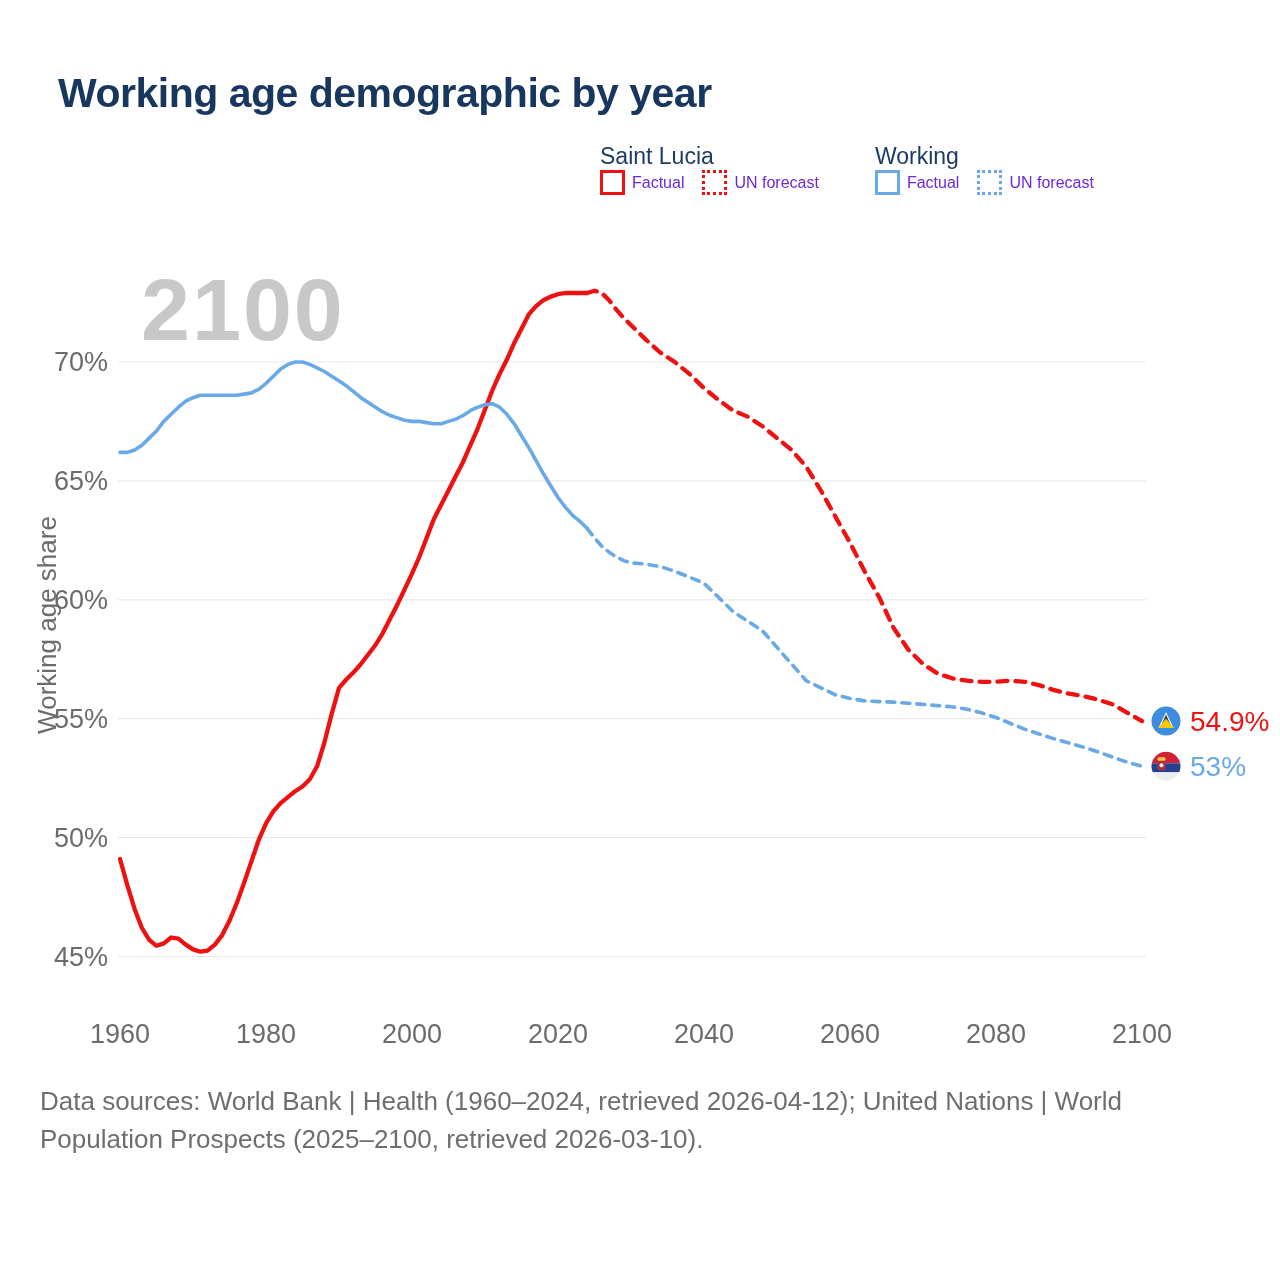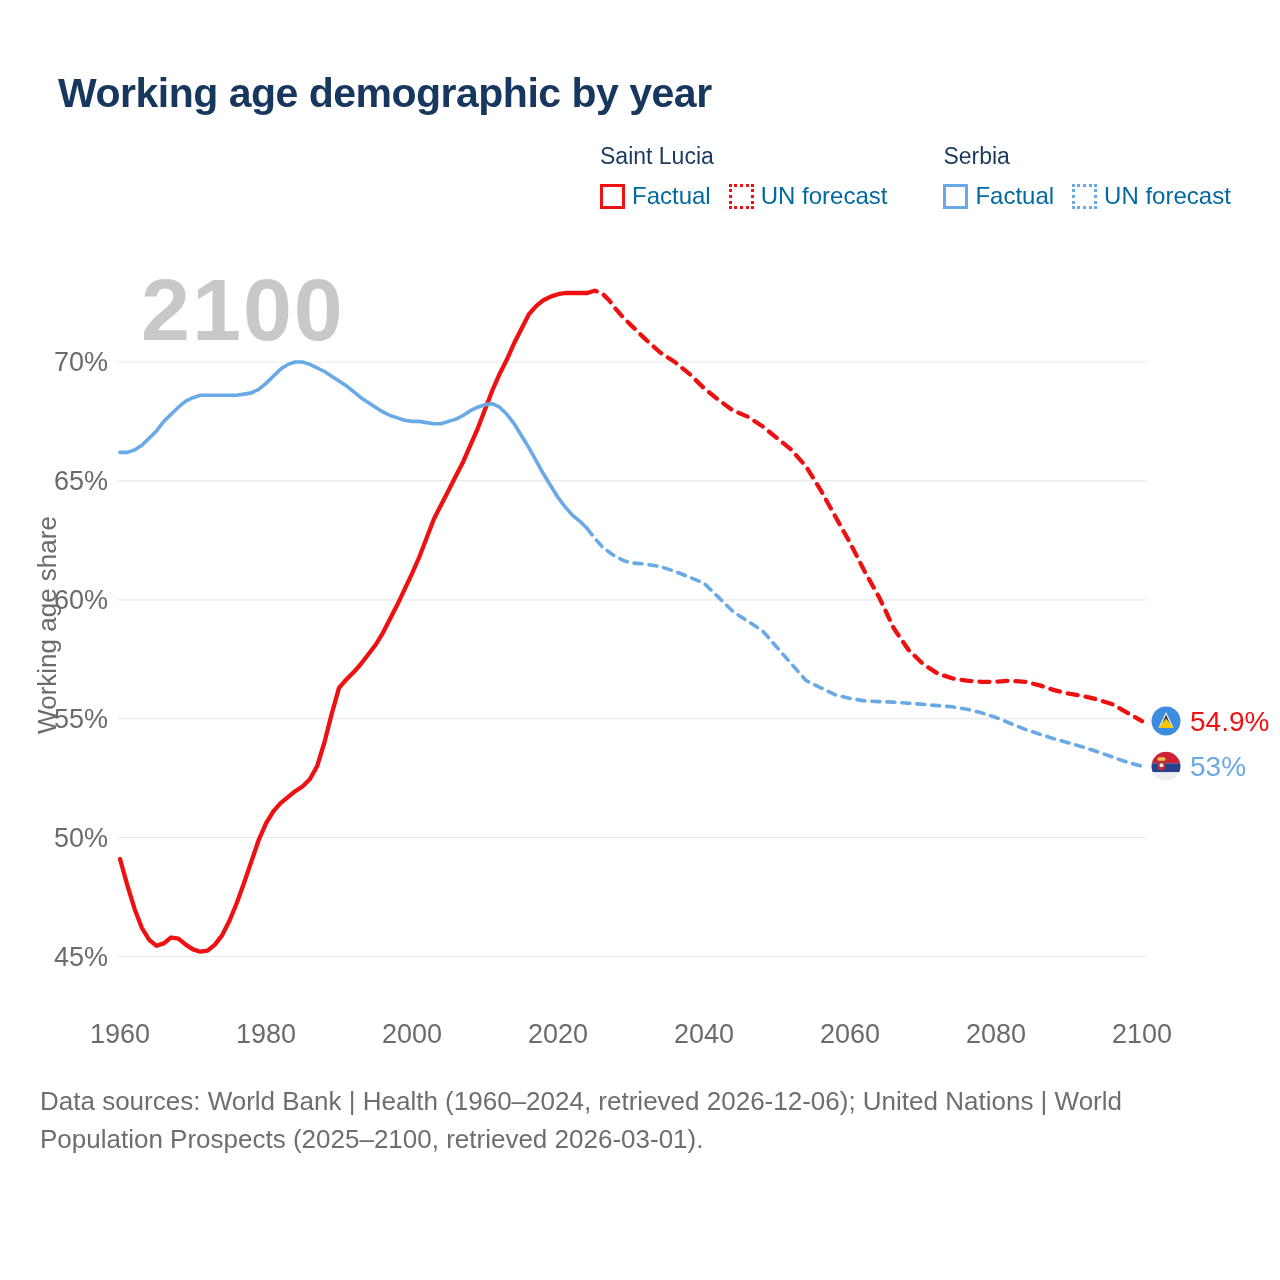--- a/index.html
+++ b/index.html
@@ -1,24 +1,24 @@
 <!DOCTYPE html>
 <html><head>
 <meta charset="utf-8">
 <style>
   html,body{margin:0;padding:0;background:#ffffff;}
   body{font-family:"Liberation Sans", sans-serif; width:1280px; height:1280px; position:relative; overflow:hidden;}
   .page-title{position:absolute; left:30px; top:70px; font-size:41px; font-weight:700; color:#17375e; letter-spacing:-0.5px; white-space:nowrap;margin-left:28px;}
   .watermark{position:absolute; left:141px; top:266px; font-size:88px; font-weight:700; color:#c8c8c8; line-height:1; letter-spacing:2px;}
   .ylabel{position:absolute; left:47px; top:625px; transform:translate(-50%,-50%) rotate(-90deg); font-size:26px; color:#6b6b6b; white-space:nowrap;}
   .legend{position:absolute; left:600px; top:143px; display:flex; gap:56px;}
-  .legend-country{font-size:23px; color:#1b3a5f; margin-bottom:12px;}
+  .legend-country{font-size:23px; color:#1b3a5f; }
   .legend-row{display:flex; gap:18px; align-items:center;}
   .legend-item{display:flex; align-items:center; gap:7px; cursor:pointer;}
-  .legend-label{font-size:24px; color:#0369a1; white-space:nowrap;}
+  .legend-label{font-size:16px; color:#6d28d9; white-space:nowrap;}
   .swatch{width:19px; height:19px; box-sizing:content-box; display:inline-block; background:#fff;}
   .swatch.red-solid{border:3px solid #ee1111;}
   .swatch.red-dotted{border:3px dotted #ee1111;}
   .swatch.blue-solid{border:3px solid #69a9e6;}
   .swatch.blue-dotted{border:3px dotted #69a9e6;}
   #chart-svg{position:absolute; left:0; top:0;}
   .tick{font-family:"Liberation Sans", sans-serif; font-size:27px; fill:#6b6b6b;}
   .endlabel{font-family:"Liberation Sans", sans-serif; font-size:28px;}
   .footer{position:absolute; left:40px; top:1082px; font-size:26px; line-height:38px; color:#6e6e6e; white-space:nowrap;}
 </style>
@@ -35,21 +35,21 @@
         <span class="swatch red-solid"></span>
         <span class="legend-label">Factual</span>
       </span>
       <span class="legend-item">
         <span class="swatch red-dotted"></span>
         <span class="legend-label">UN forecast</span>
       </span>
     </div>
   </div>
   <div class="legend-group">
-    <div class="legend-country">Serbia</div>
+    <div class="legend-country">Working</div>
     <div class="legend-row">
       <span class="legend-item">
         <span class="swatch blue-solid"></span>
         <span class="legend-label">Factual</span>
       </span>
       <span class="legend-item">
         <span class="swatch blue-dotted"></span>
         <span class="legend-label">UN forecast</span>
       </span>
     </div>
@@ -105,15 +105,15 @@
     <path d="M587.2 293.0 L594.5 290.7 L601.8 293.0 L609.1 300.2 L616.4 309.7 L623.7 318.0 L631.0 325.1 L645.6 339.4 L660.2 352.5 L674.8 362.0 L689.4 373.9 L704.0 388.2 L718.6 400.0 L733.2 410.7 L747.8 416.7 L762.4 426.2 L777.0 438.1 L791.6 450.0 L806.2 466.6 L820.8 490.4 L835.4 516.6 L850.0 542.7 L864.6 571.3 L879.2 597.4 L893.8 628.3 L908.4 649.7 L923.0 664.0 L937.6 673.5 L952.2 678.3 L966.8 680.7 L981.4 681.8 L996.0 681.8 L1010.6 680.7 L1025.2 681.8 L1039.8 685.4 L1054.4 690.2 L1069.0 693.7 L1083.6 696.1 L1098.2 699.7 L1112.8 704.4 L1127.4 712.8 L1142.0 721.1" fill="none" stroke="#ee1111" stroke-width="4.3" stroke-linecap="round" stroke-linejoin="round" stroke-dasharray="10 8"></path>
     <path d="M120.0 452.4 L127.3 452.4 L134.6 450.0 L141.9 445.2 L149.2 438.1 L156.5 431.0 L163.8 421.4 L171.1 414.3 L178.4 407.2 L185.7 401.2 L193.0 397.7 L200.3 395.3 L207.6 395.3 L222.2 395.3 L236.8 395.3 L244.1 394.1 L251.4 392.9 L258.7 389.3 L266.0 383.4 L273.3 376.3 L280.6 369.1 L287.9 364.4 L295.2 362.0 L302.5 362.0 L309.8 364.4 L317.1 367.9 L324.4 371.5 L331.7 376.3 L339.0 381.0 L346.3 385.8 L353.6 391.7 L360.9 397.7 L368.2 402.4 L375.5 407.2 L382.8 411.9 L390.1 415.5 L397.4 417.9 L404.7 420.3 L412.0 421.4 L419.3 421.4 L426.6 422.6 L433.9 423.8 L441.2 423.8 L448.5 421.4 L455.8 419.1 L463.1 415.5 L470.4 410.7 L477.7 407.2 L485.0 404.8 L492.3 403.6 L499.6 407.2 L506.9 414.3 L514.2 423.8 L521.5 435.7 L528.8 447.6 L536.1 460.7 L543.4 473.8 L550.7 485.7 L558.0 497.5 L565.3 507.1 L572.6 515.4 L579.9 521.3 L587.2 528.5" fill="none" stroke="#69a9e6" stroke-width="3.6" stroke-linecap="round" stroke-linejoin="round"></path>
     <path d="M587.2 528.5 L594.5 538.0 L601.8 546.3 L609.1 552.2 L616.4 557.0 L623.7 560.6 L631.0 562.9 L645.6 564.1 L660.2 566.5 L674.8 571.3 L689.4 577.2 L704.0 583.2 L718.6 597.4 L733.2 611.7 L747.8 621.2 L762.4 630.7 L777.0 647.4 L791.6 664.0 L806.2 680.7 L820.8 687.8 L835.4 694.9 L850.0 698.5 L864.6 700.9 L879.2 701.6 L893.8 702.1 L908.4 703.2 L923.0 704.4 L937.6 705.6 L952.2 706.8 L966.8 709.2 L981.4 712.8 L996.0 717.5 L1010.6 723.5 L1025.2 729.4 L1039.8 734.2 L1054.4 738.9 L1069.0 743.0 L1083.6 747.2 L1098.2 752.0 L1112.8 757.2 L1127.4 762.2 L1142.0 766.3" fill="none" stroke="#69a9e6" stroke-width="3.6" stroke-linecap="round" stroke-linejoin="round" stroke-dasharray="8 7"></path>
     <use href="#flag-saint-lucia" transform="translate(1166 721.1)"></use>
     <text x="1190" y="731.1" class="endlabel" fill="#ee1111">54.9%</text>
     <use href="#flag-serbia" transform="translate(1166 766.3)"></use>
     <text x="1190" y="776.3" class="endlabel" fill="#69a9e6">53%</text>
   </svg>
 
 <div class="footer">
-  <div>Data sources: World Bank | Health (1960–2024, retrieved 2026-12-06); United Nations | World</div>
-  <div>Population Prospects (2025–2100, retrieved 2026-03-01).</div>
+  <div>Data sources: World Bank | Health (1960–2024, retrieved 2026-04-12); United Nations | World</div>
+  <div>Population Prospects (2025–2100, retrieved 2026-03-10).</div>
 </div>
 
 </body></html>

